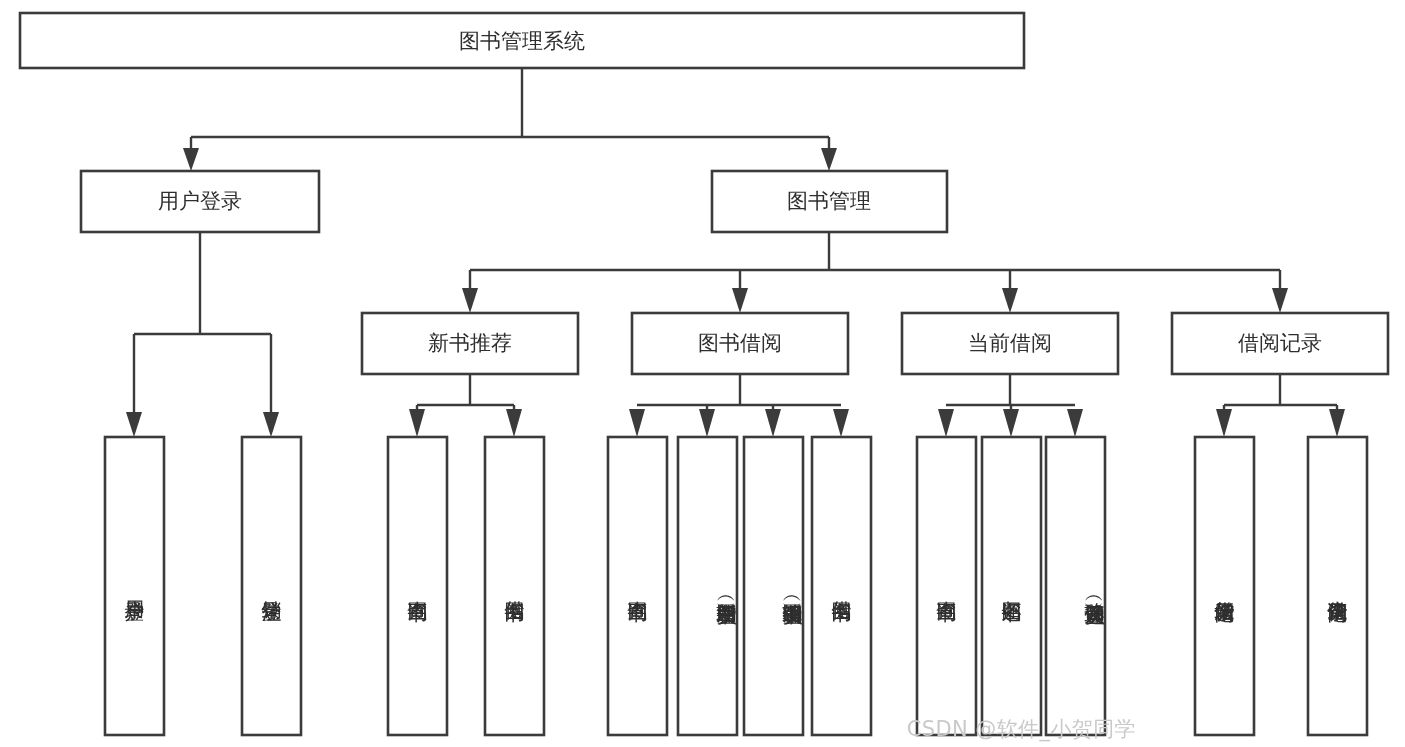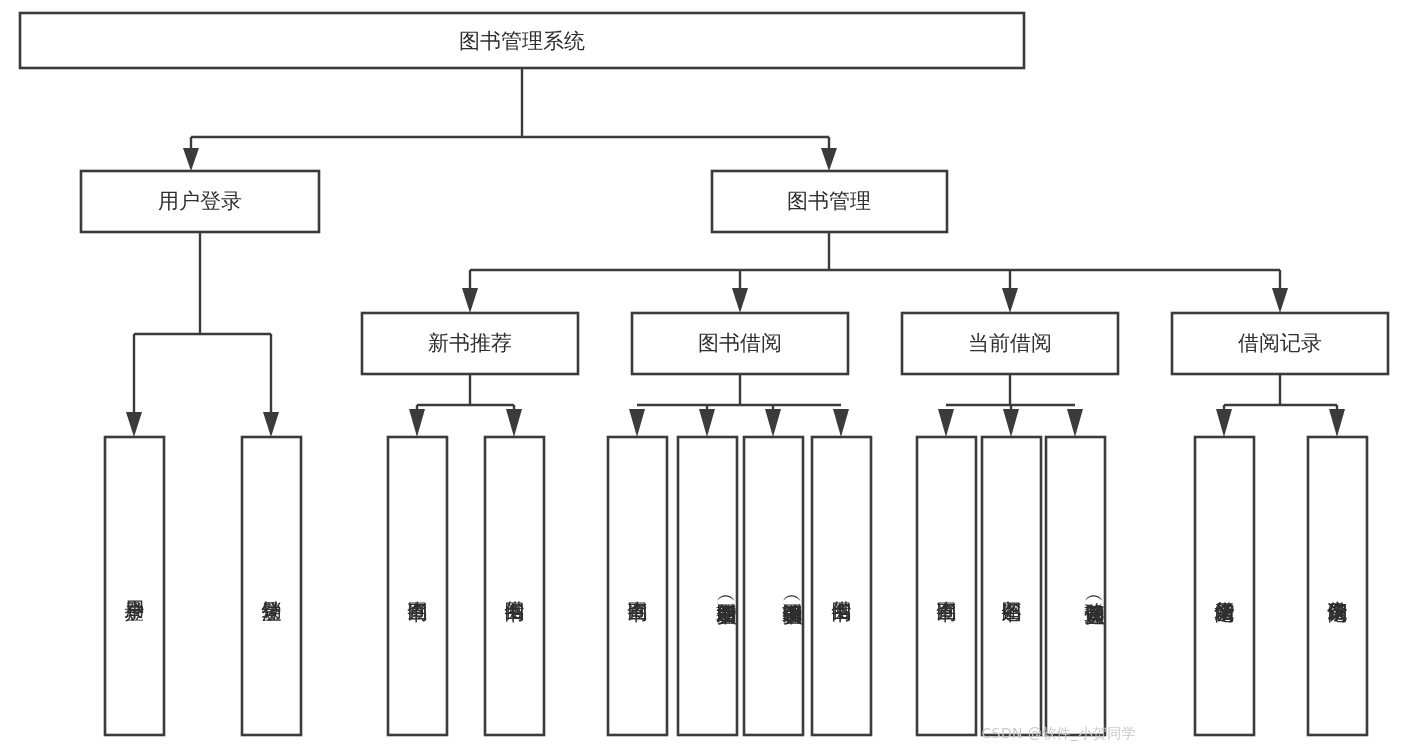--- a/index.html
+++ b/index.html
@@ -65,21 +65,21 @@
     white-space: nowrap;
     pointer-events: none;
     user-select: none;
   }
   .watermark {
     position: absolute;
     right: 10px;
     bottom: 4px;
     color: #c9c9c9;
     font-family: "DejaVu Sans", "Liberation Sans", sans-serif;
-    font-size: 14px;
+    font-size: 21px;
     letter-spacing: 0.4px;
     white-space: nowrap;
     user-select: none;
   }
 </style>
 </head>
 <body>
 
 <div id="diagram-root">
 

